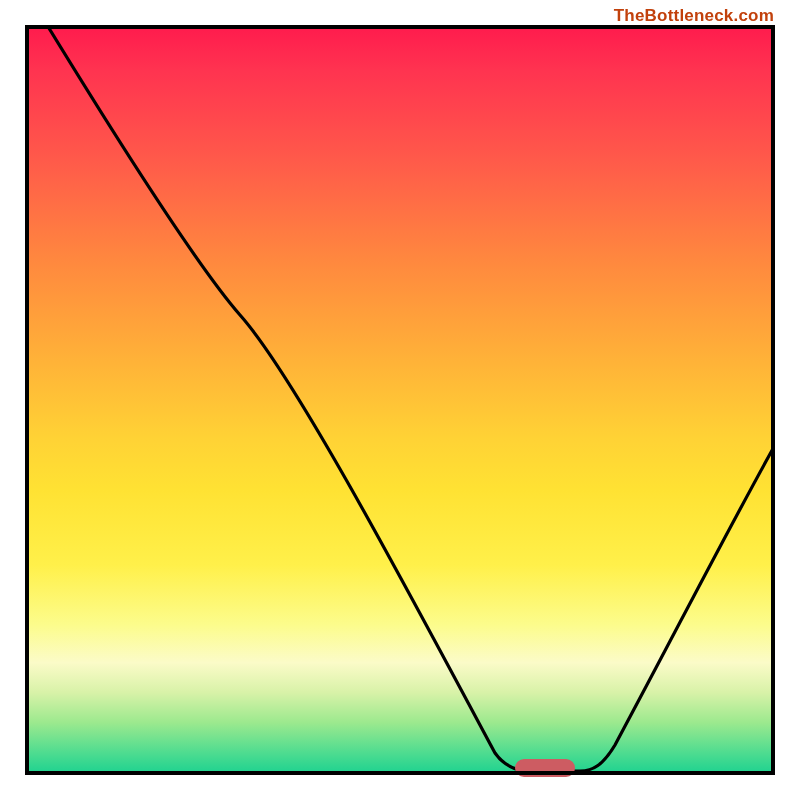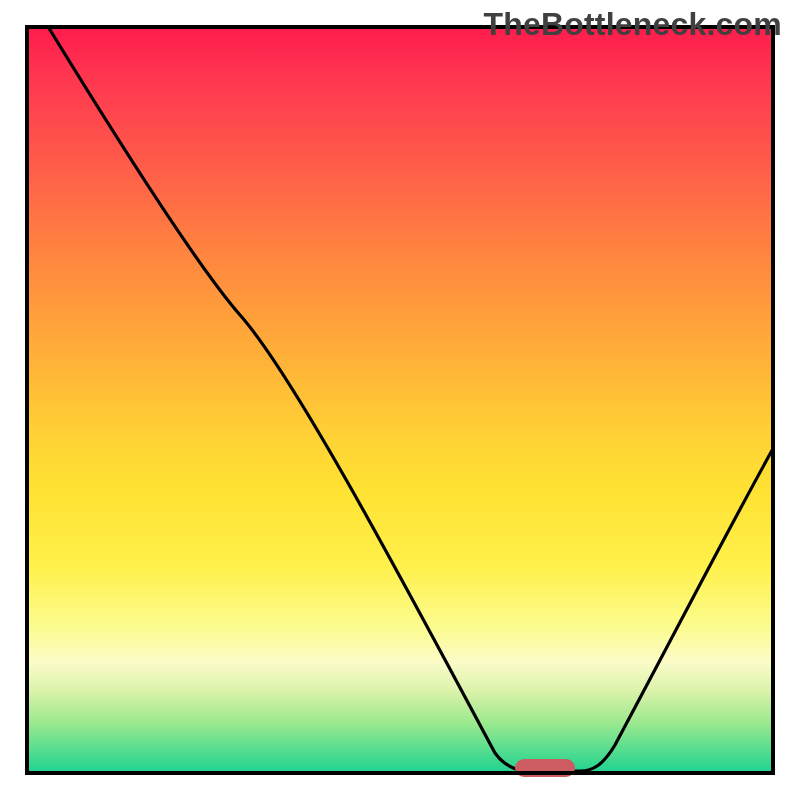--- a/index.html
+++ b/index.html
@@ -11,24 +11,24 @@
     font-family: Arial, Helvetica, sans-serif;
   }
   .container {
     position: relative;
     width: 800px;
     height: 800px;
   }
   .watermark {
     position: absolute;
     top: 6px;
-    right: 18px;
-    font-size: 32px;
+    right: 26px;
+    font-size: 17px;
     font-weight: bold;
-    color: #404040;
+    color: #c2410c;
     z-index: 50;
     letter-spacing: 0.2px;
   }
   .plotbox {
     position: absolute;
     left: 25px;
     top: 25px;
     width: 750px;
     height: 750px;
     background: linear-gradient(to bottom,

